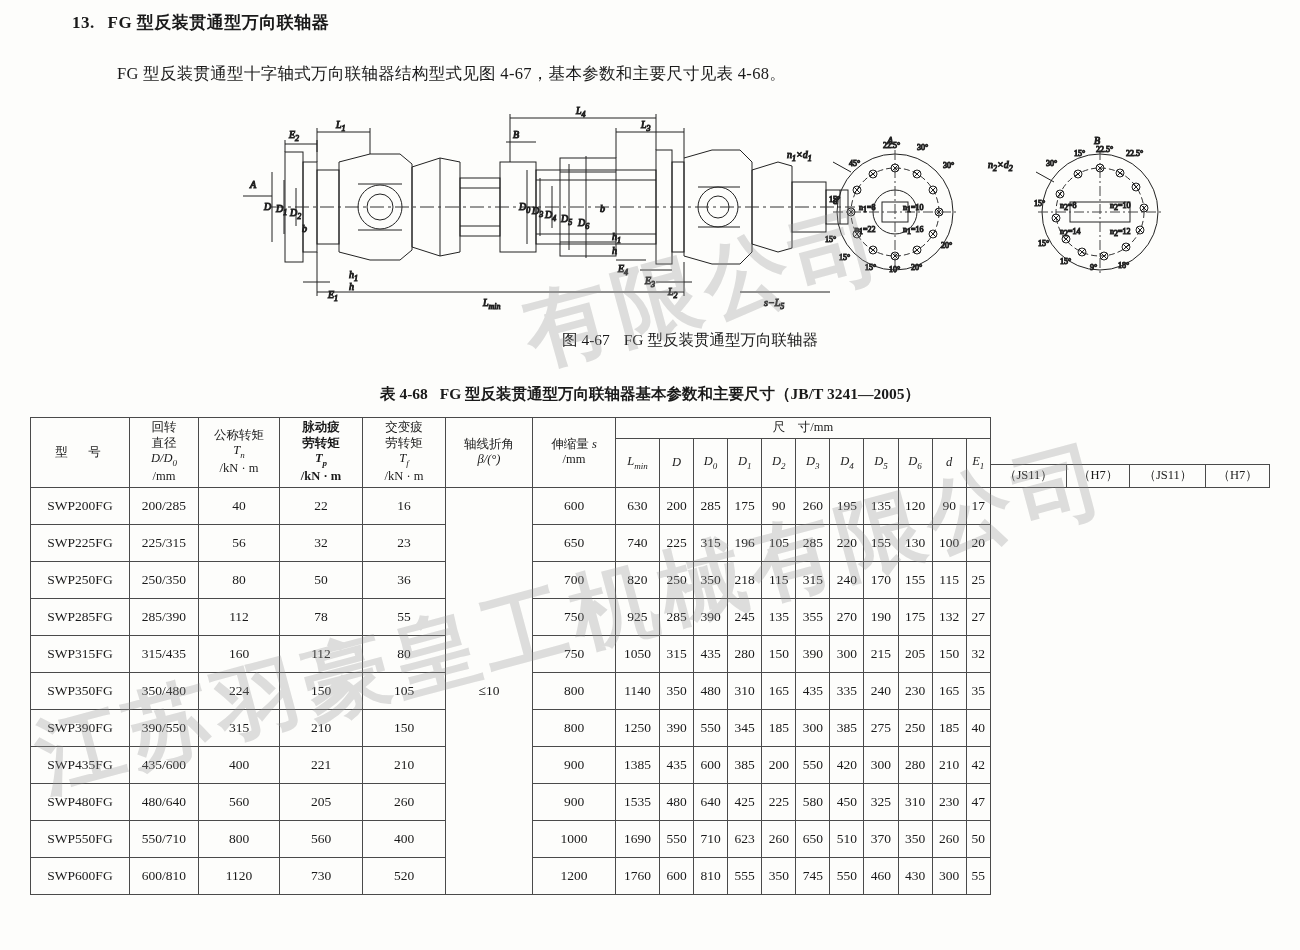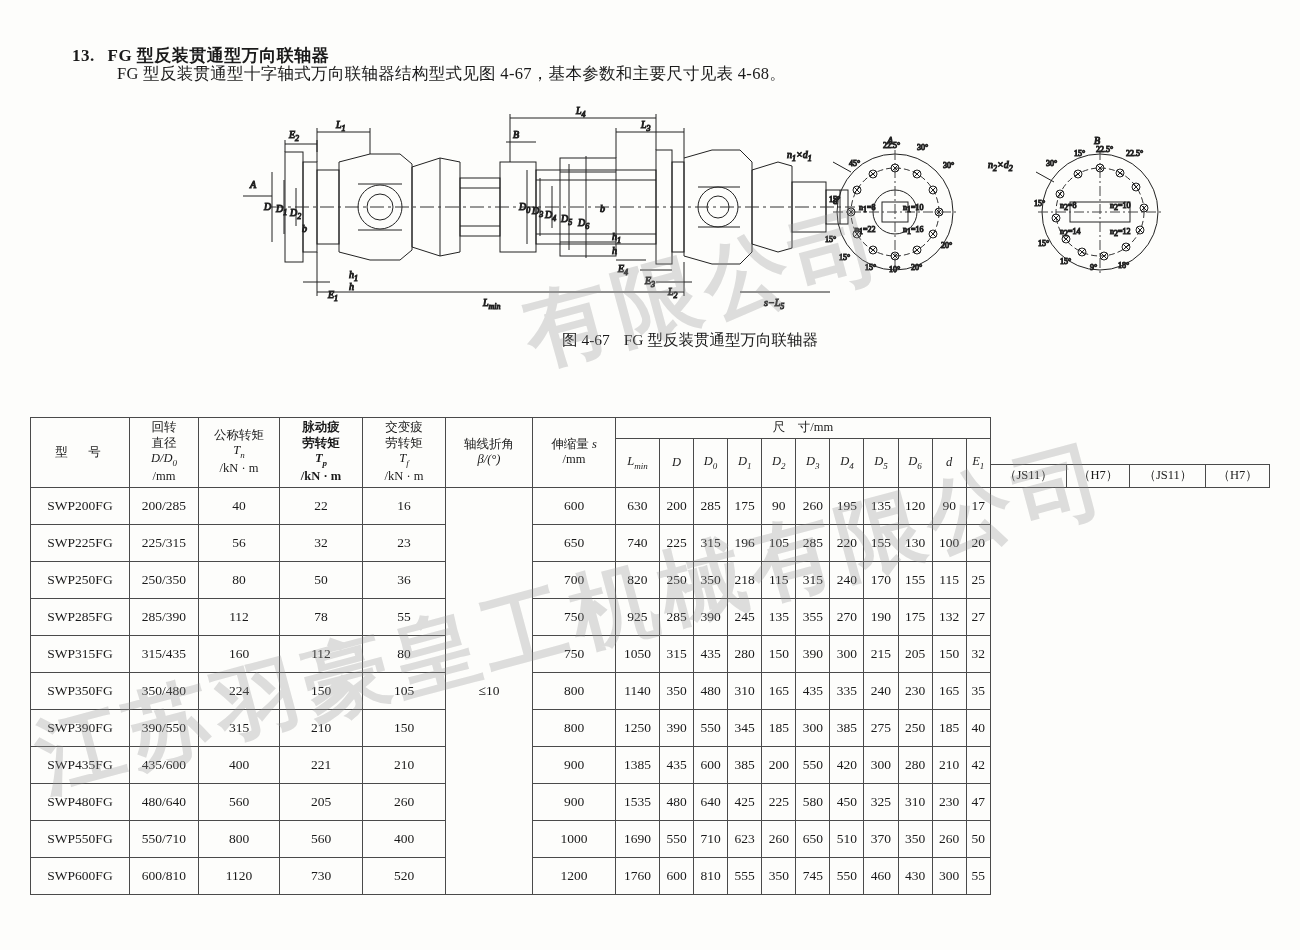--- a/index.html
+++ b/index.html
@@ -43,21 +43,21 @@
     transform: rotate(-15deg);
   }
   .wm2 {
     left: 520px; top: 230px;
     font-size: 86px;
     transform: rotate(-15deg);
   }
   
   .sec-title {
     position: absolute;
-    left: 72px; top: 44px;
+    left: 72px; top: 11px;
     font-size: 17px;
     font-weight: bold;
     letter-spacing: .5px;
   }
   .sec-para {
     position: absolute;
     left: 72px; top: 63px;
     font-size: 16.5px;
     letter-spacing: .3px;
     margin-left: 45px;
@@ -348,20 +348,24 @@
         </g>
       </g>
     </svg>
   </div>
 
   <div class="fig-caption">
     <span class="num">图 4-67</span>
     <span>FG 型反装贯通型万向联轴器</span>
   </div>
 
+  <div class="tbl-caption">
+    <span class="bold-num">表 4-68</span>
+    <span>FG 型反装贯通型万向联轴器基本参数和主要尺寸（JB/T 3241—2005）</span>
+  </div>
 
   <table class="spec">
     <thead>
       <tr>
         <td class="th-model" rowspan="4">型　号</td>
         <td rowspan="4" class="cell-stack" style="width:66px;">
           <div>回转</div>
           <div>直径</div>
           <div class="ital">D/D<span class="sub">0</span></div>
           <div>/mm</div>

